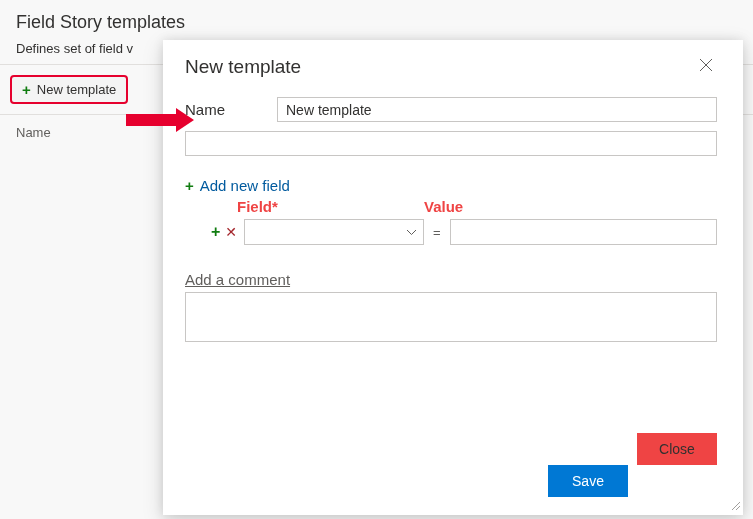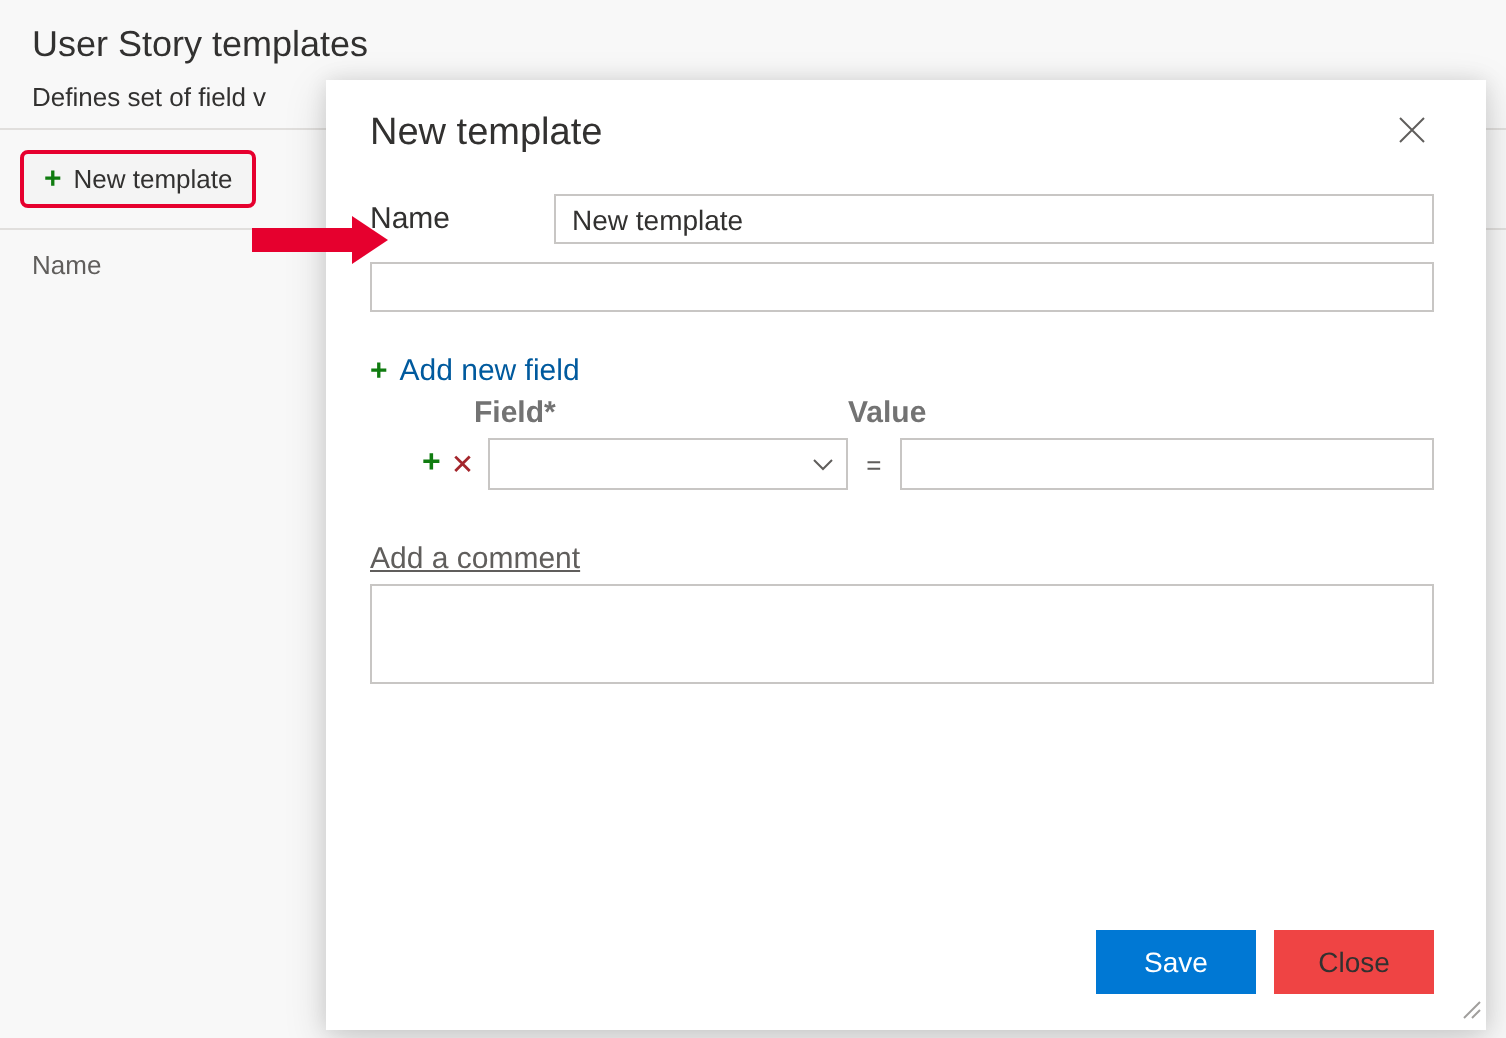--- a/index.html
+++ b/index.html
@@ -118,21 +118,21 @@
       cursor: pointer;
       margin-top: 12px;
       margin-bottom: 4px;
     }
     .field-row-container {
       padding-left: 26px;
     }
     .field-headers {
       display: flex;
       font-size: 15px;
-      color: #737373;
+      color: #ef4444;
       font-weight: 600;
     }
     .field-header-field { width: 187px; margin-left: 26px; }
     .field-header-value { }
     .field-row {
       display: flex;
       align-items: center;
       gap: 5px;
       margin-top: 4px;
     }
@@ -208,35 +208,35 @@
     }
     .btn {
       min-width: 80px;
       height: 32px;
       border: none;
       font-size: 14px;
       font-family: inherit;
       cursor: pointer;
       padding: 0 16px;
     }
-    .btn-primary { background: #0078d4; color: #fff; }
+    .btn-primary { background: #0078d4; color: #fff; margin-top: 32px; }
     .btn-default { background: #ef4444; color: #323130; }
     .resize-handle {
       position: absolute;
       right: 2px;
       bottom: 2px;
       color: #a19f9d;
       font-size: 10px;
       pointer-events: none;
     }
   </style>
 </head>
 <body>
 
-<div class="page-title">User Story templates</div>
+<div class="page-title">Field Story templates</div>
 <div class="page-description">Defines set of field v</div>
 
 <div class="toolbar-row">
   <div class="new-template-btn">
     <span class="plus-green">+</span>
     <span>New template</span>
   </div>
 </div>
 
 <div class="col-header">Name</div>

